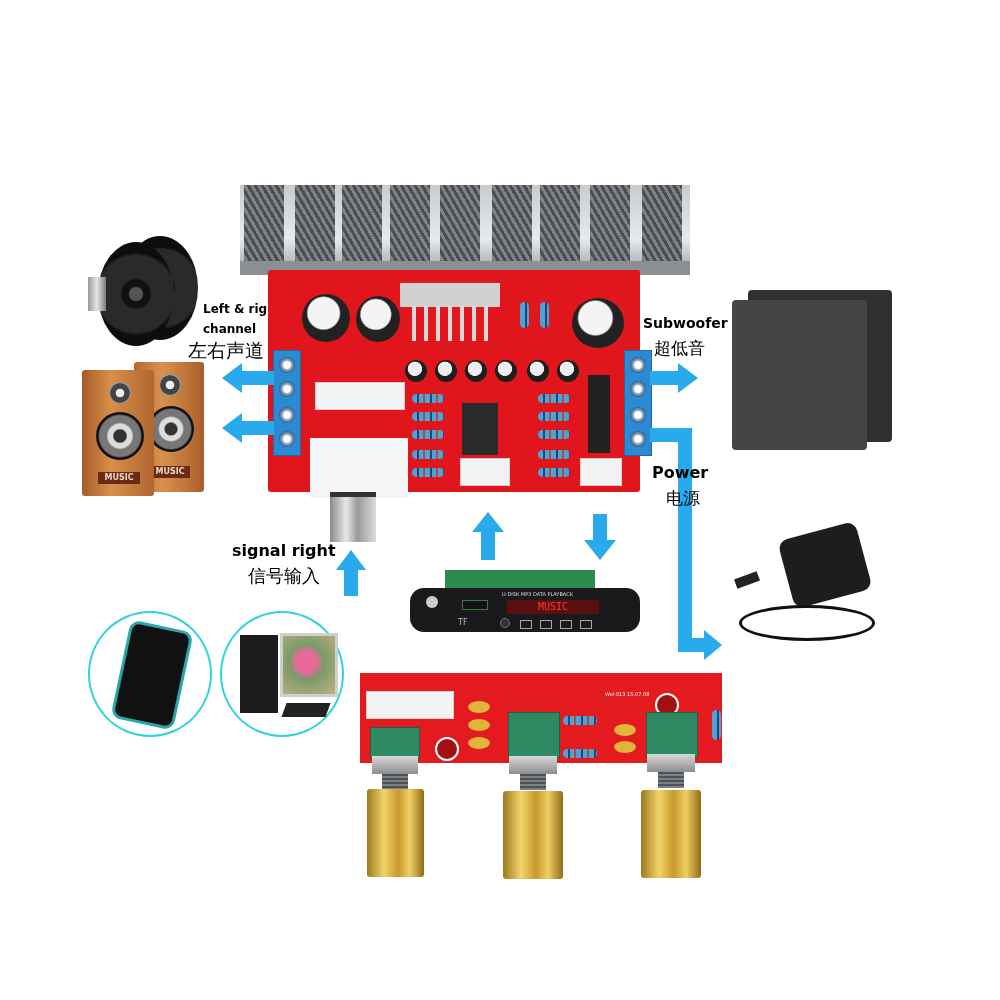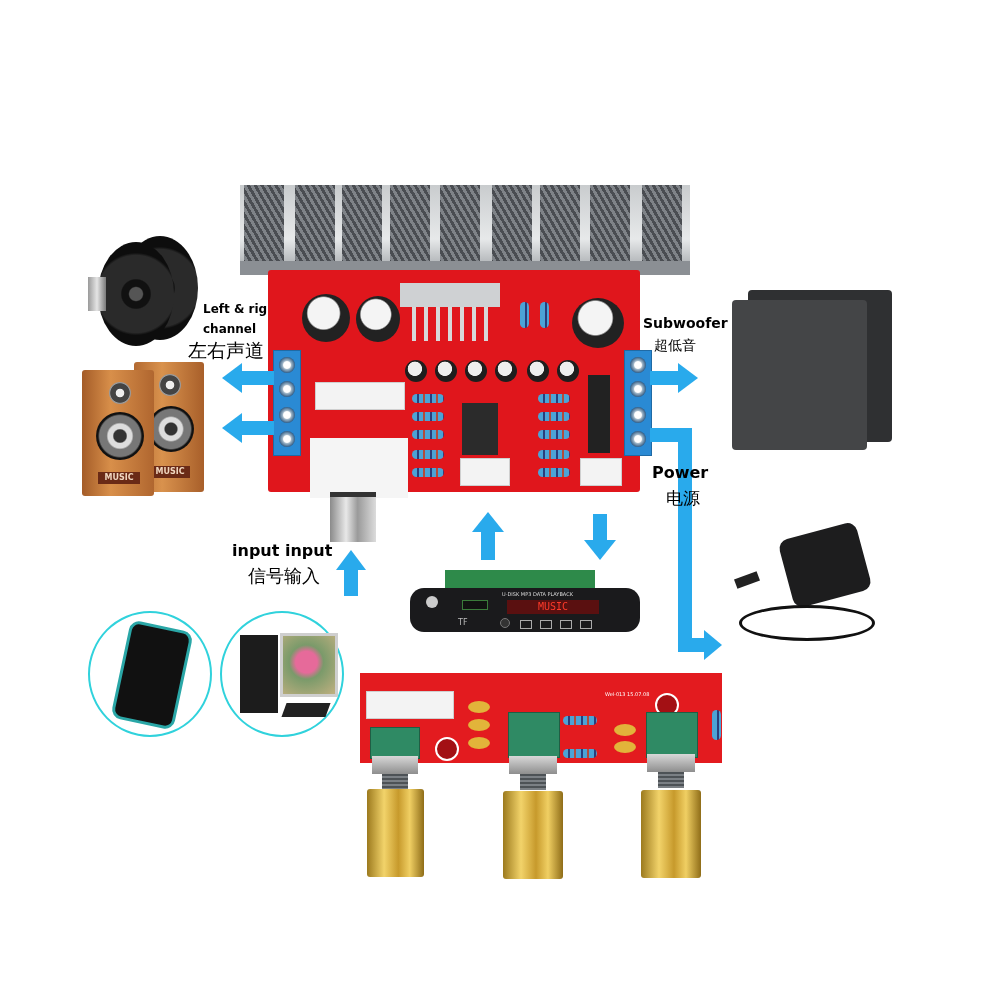--- a/index.html
+++ b/index.html
@@ -154,36 +154,36 @@
 
 <div class="arrow-bar" style="left:344px;top:570px;width:14px;height:26px;"></div>
 <div class="arrow-head" style="left:336px;top:550px;border-left:15px solid transparent;border-right:15px solid transparent;border-bottom:20px solid #29aaec;"></div>
 
 <div class="arrow-bar" style="left:481px;top:530px;width:14px;height:30px;"></div>
 <div class="arrow-head" style="left:472px;top:512px;border-left:16px solid transparent;border-right:16px solid transparent;border-bottom:20px solid #29aaec;"></div>
 <div class="arrow-bar" style="left:593px;top:514px;width:14px;height:28px;"></div>
 <div class="arrow-head" style="left:584px;top:540px;border-left:16px solid transparent;border-right:16px solid transparent;border-top:20px solid #29aaec;"></div>
 
 <div class="abs label-en" style="left:643px;top:315px;font-size:14px;">Subwoofer</div>
-<div class="abs label-zh" style="left:654px;top:337px;font-size:14px;">超低音</div>
+<div class="abs label-zh" style="left:654px;top:337px;font-size:17px;">超低音</div>
 <div class="abs label-en" style="left:652px;top:463px;font-size:16px;">Power</div>
 <div class="abs label-zh" style="left:666px;top:487px;font-size:17px;">电源</div>
 
 <div class="abs" style="left:728px;top:290px;width:164px;height:165px;">
   <div class="abs" style="left:20px;top:0;width:144px;height:152px;background:#2f3032;border-radius:4px;"></div>
   <div class="abs" style="left:4px;top:10px;width:135px;height:150px;background:#444547;border-radius:4px;"></div>
 </div>
 
 <div class="abs" style="left:735px;top:525px;width:140px;height:125px;">
   <div class="abs" style="left:50px;top:5px;width:80px;height:70px;background:#1d1d1e;border-radius:10px;transform:rotate(-15deg);"></div>
   <div class="abs" style="left:0px;top:50px;width:24px;height:10px;background:#222;transform:rotate(-20deg);"></div>
   <div class="abs" style="left:4px;top:80px;width:130px;height:30px;border:3px solid #111;border-radius:50%;"></div>
 </div>
 
-<div class="abs label-en" style="left:232px;top:541px;font-size:16px;">input input</div>
+<div class="abs label-en" style="left:232px;top:541px;font-size:16px;">signal right</div>
 <div class="abs label-zh" style="left:248px;top:564px;font-size:18px;">信号输入</div>
 
 <div class="abs mp3-board"></div>
 <div class="abs mp3">
   <div class="mp3-title">U-DISK MP3 DATA PLAYBACK</div>
   <div class="mp3-display">MUSIC</div>
   <div class="abs" style="left:52px;top:12px;width:24px;height:8px;background:#111;border:1px solid #3a7a3a;"></div>
   <div class="abs" style="left:48px;top:30px;color:#bbb;font-size:8px;">TF</div>
   <div class="abs" style="left:16px;top:8px;width:12px;height:12px;border-radius:50%;background:#ccc;"></div>
   <div class="mp3-btn" style="left:110px;"></div>

